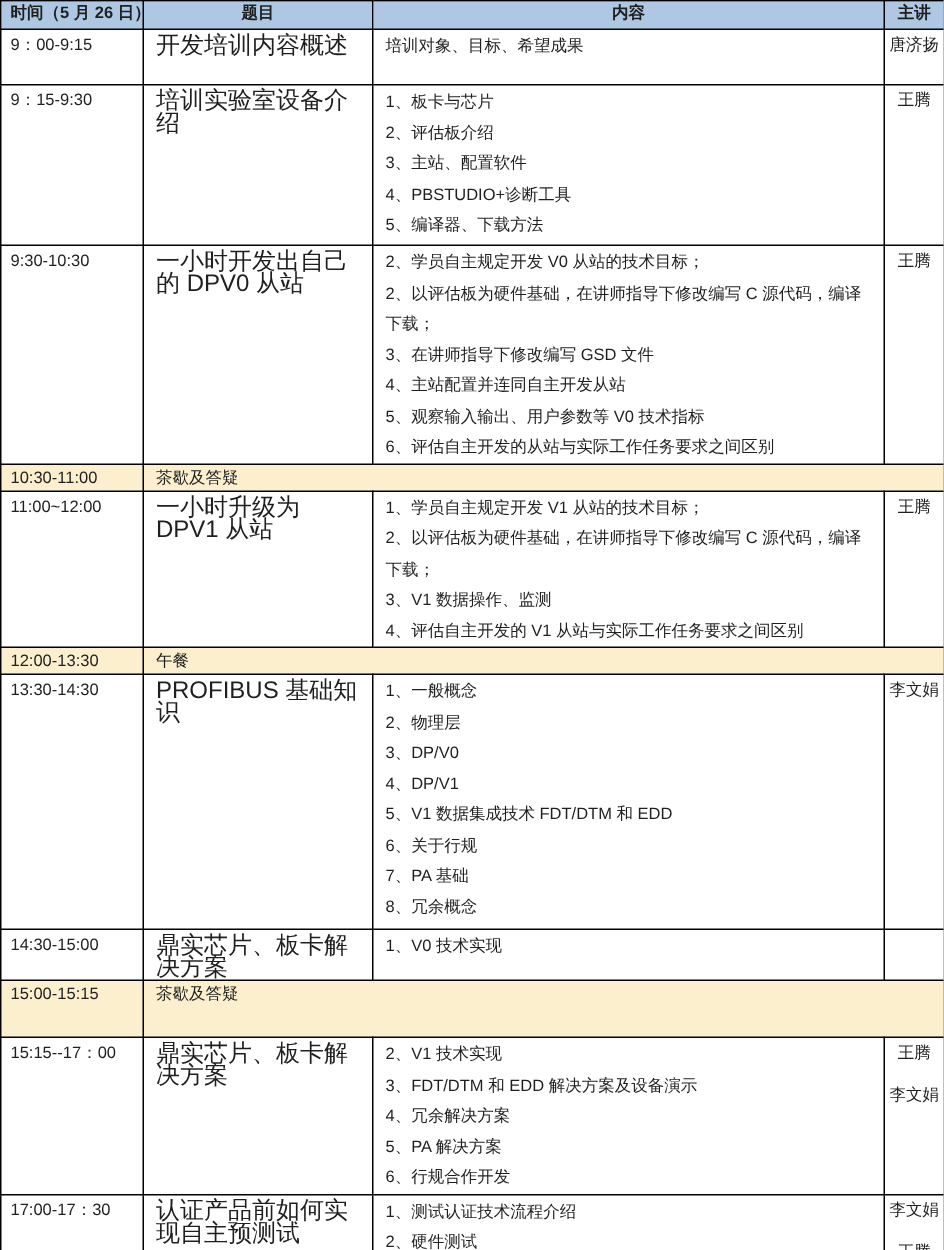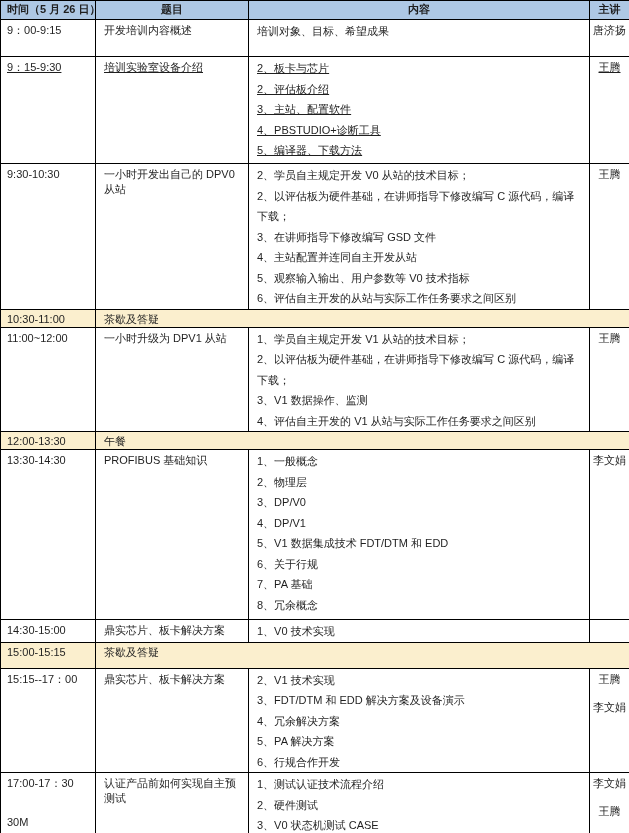--- a/index.html
+++ b/index.html
@@ -33,21 +33,21 @@
   }
   th.h-time{text-align:left;padding-left:6px;}
   .c-time{
     font-size:11px;
     line-height:15px;
     padding:3px 2px 0 6px;
     white-space:nowrap;
   }
   .time-note{margin-top:24px;}
   .c-topic{
-    font-size:11px;
+    font-size:16px;
     line-height:15px;
     padding:3px 4px 0 8px;
   }
   .c-content{padding:1px 4px 0 8px;}
   .content-list{
     list-style:none;
     margin:0;
     padding:0;
     font-size:11px;
   }
@@ -95,30 +95,30 @@
         </td>
         <td class="c-content">
           <ul class="content-list">
             <li>培训对象、目标、希望成果</li>
           </ul>
         </td>
         <td class="c-speaker">
           <div class="spk">唐济扬</div>
         </td>
       </tr>
-      <tr class="row-normal" style="height: 107px; text-decoration: underline;">
+      <tr class="row-normal" style="height: 107px;">
         <td class="c-time">
           <div>9：15-9:30</div>
         </td>
         <td class="c-topic">
           <div>培训实验室设备介绍</div>
         </td>
         <td class="c-content">
           <ul class="content-list">
-            <li>2、板卡与芯片</li>
+            <li>1、板卡与芯片</li>
             <li>2、评估板介绍</li>
             <li>3、主站、配置软件</li>
             <li>4、PBSTUDIO+诊断工具</li>
             <li>5、编译器、下载方法</li>
           </ul>
         </td>
         <td class="c-speaker">
           <div class="spk">王腾</div>
         </td>
       </tr>
@@ -208,21 +208,21 @@
         <td class="c-topic">
           <div>鼎实芯片、板卡解决方案</div>
         </td>
         <td class="c-content">
           <ul class="content-list">
             <li>1、V0 技术实现</li>
           </ul>
         </td>
         <td class="c-speaker"></td>
       </tr>
-      <tr class="row-break" style="height: 26px;">
+      <tr class="row-break" style="height: 38px;">
         <td class="c-time">
           <div>15:00-15:15</div>
         </td>
         <td class="c-merged" colspan="3">
           <div>茶歇及答疑</div>
         </td>
       </tr>
       <tr class="row-normal" style="height: 103px;">
         <td class="c-time">
           <div>15:15--17：00</div>

